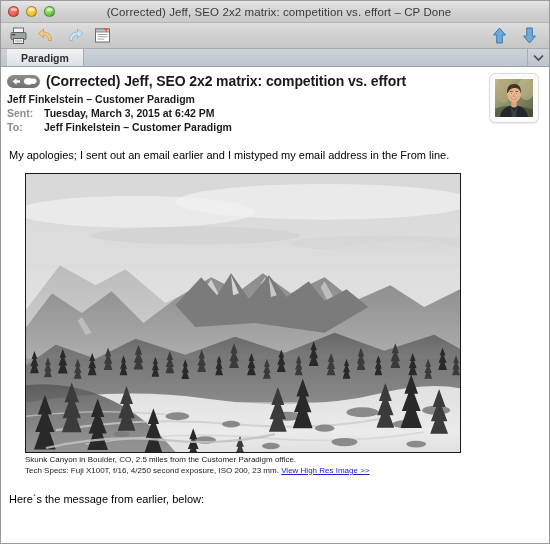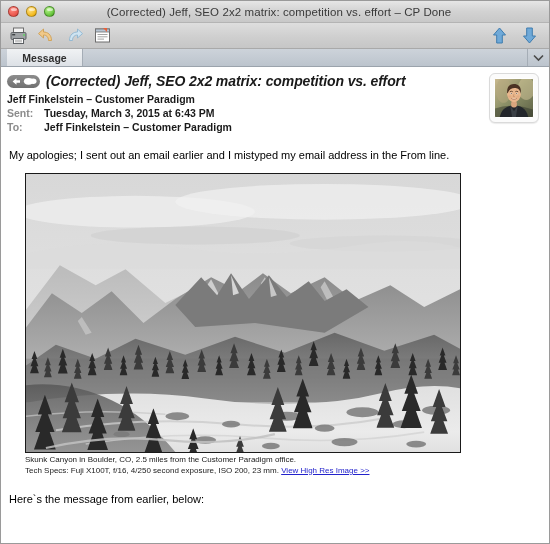--- a/index.html
+++ b/index.html
@@ -81,21 +81,21 @@
     border-left: 1px solid #a5adb6;
   }
 
   
   .content {
     flex: 1; background: #ffffff; overflow: hidden; position: relative;
   }
 
   .msg-header { padding: 6px 0 2px 0; position: relative; }
   .subject-row {
-    display: flex; align-items: center; gap: 6px; padding-left: 6px; font-style: italic;
+    display: flex; align-items: center; gap: 6px; padding-left: 6px;
   }
   .reply-badge {
     width: 33px; height: 13px; border-radius: 7px;
     background: linear-gradient(to bottom, #8d8d8d, #6f6f6f);
     display: flex; align-items: center; justify-content: center; gap: 1px;
     flex-shrink: 0;
   }
   .subject {
     font-size: 14px; font-weight: bold; color: #1a1a1a; white-space: nowrap;
     letter-spacing: -0.1px;
@@ -210,21 +210,21 @@
       <span class="tb-icon">
         <svg viewBox="0 0 19 19">
           <path d="M9.5 17 L3.5 10 L6.7 10 L6.7 2 L12.3 2 L12.3 10 L15.5 10 Z" fill="#6fa9d8" stroke="#3f7cae" stroke-width="1" stroke-linejoin="round"></path>
         </svg>
       </span>
     </div>
   </div>
 
   <div class="tabstrip">
     <div class="tab">
-      <span>Message</span>
+      <span>Paradigm</span>
     </div>
     <div class="tabfill"></div>
     <div class="tab-chevron">
       <svg width="11" height="8" viewBox="0 0 11 8">
         <path d="M1 1.5 L5.5 6 L10 1.5" fill="none" stroke="#4a4a4a" stroke-width="1.6"></path>
       </svg>
     </div>
   </div>
 
   <div class="content">
@@ -236,21 +236,21 @@
             <path d="M8.5 2.2 L4.6 5.5 L8.5 8.8 L8.5 6.8 L12 6.8 L12 4.2 L8.5 4.2 Z" fill="#ffffff"></path>
             <ellipse cx="20.5" cy="5.3" rx="4.6" ry="3.4" fill="#ffffff"></ellipse>
             <ellipse cx="25.2" cy="5.3" rx="3.3" ry="2.7" fill="#ffffff"></ellipse>
           </svg>
         </span>
         <span class="subject">(Corrected) Jeff, SEO 2x2 matrix: competition vs. effort</span>
       </div>
       <div class="sender">Jeff Finkelstein – Customer Paradigm</div>
       <div class="meta-row">
         <span class="meta-label">Sent:</span>
-        <span class="meta-value">Tuesday, March 3, 2015 at 6:43 PM</span>
+        <span class="meta-value">Tuesday, March 3, 2015 at 6:42 PM</span>
       </div>
       <div class="meta-row">
         <span class="meta-label">To:</span>
         <span class="meta-value">Jeff Finkelstein – Customer Paradigm</span>
       </div>
 
       <div class="avatar-wrap">
         <div class="avatar-img">
           <svg viewBox="0 0 40 40" preserveAspectRatio="xMidYMid slice">
             <defs>

